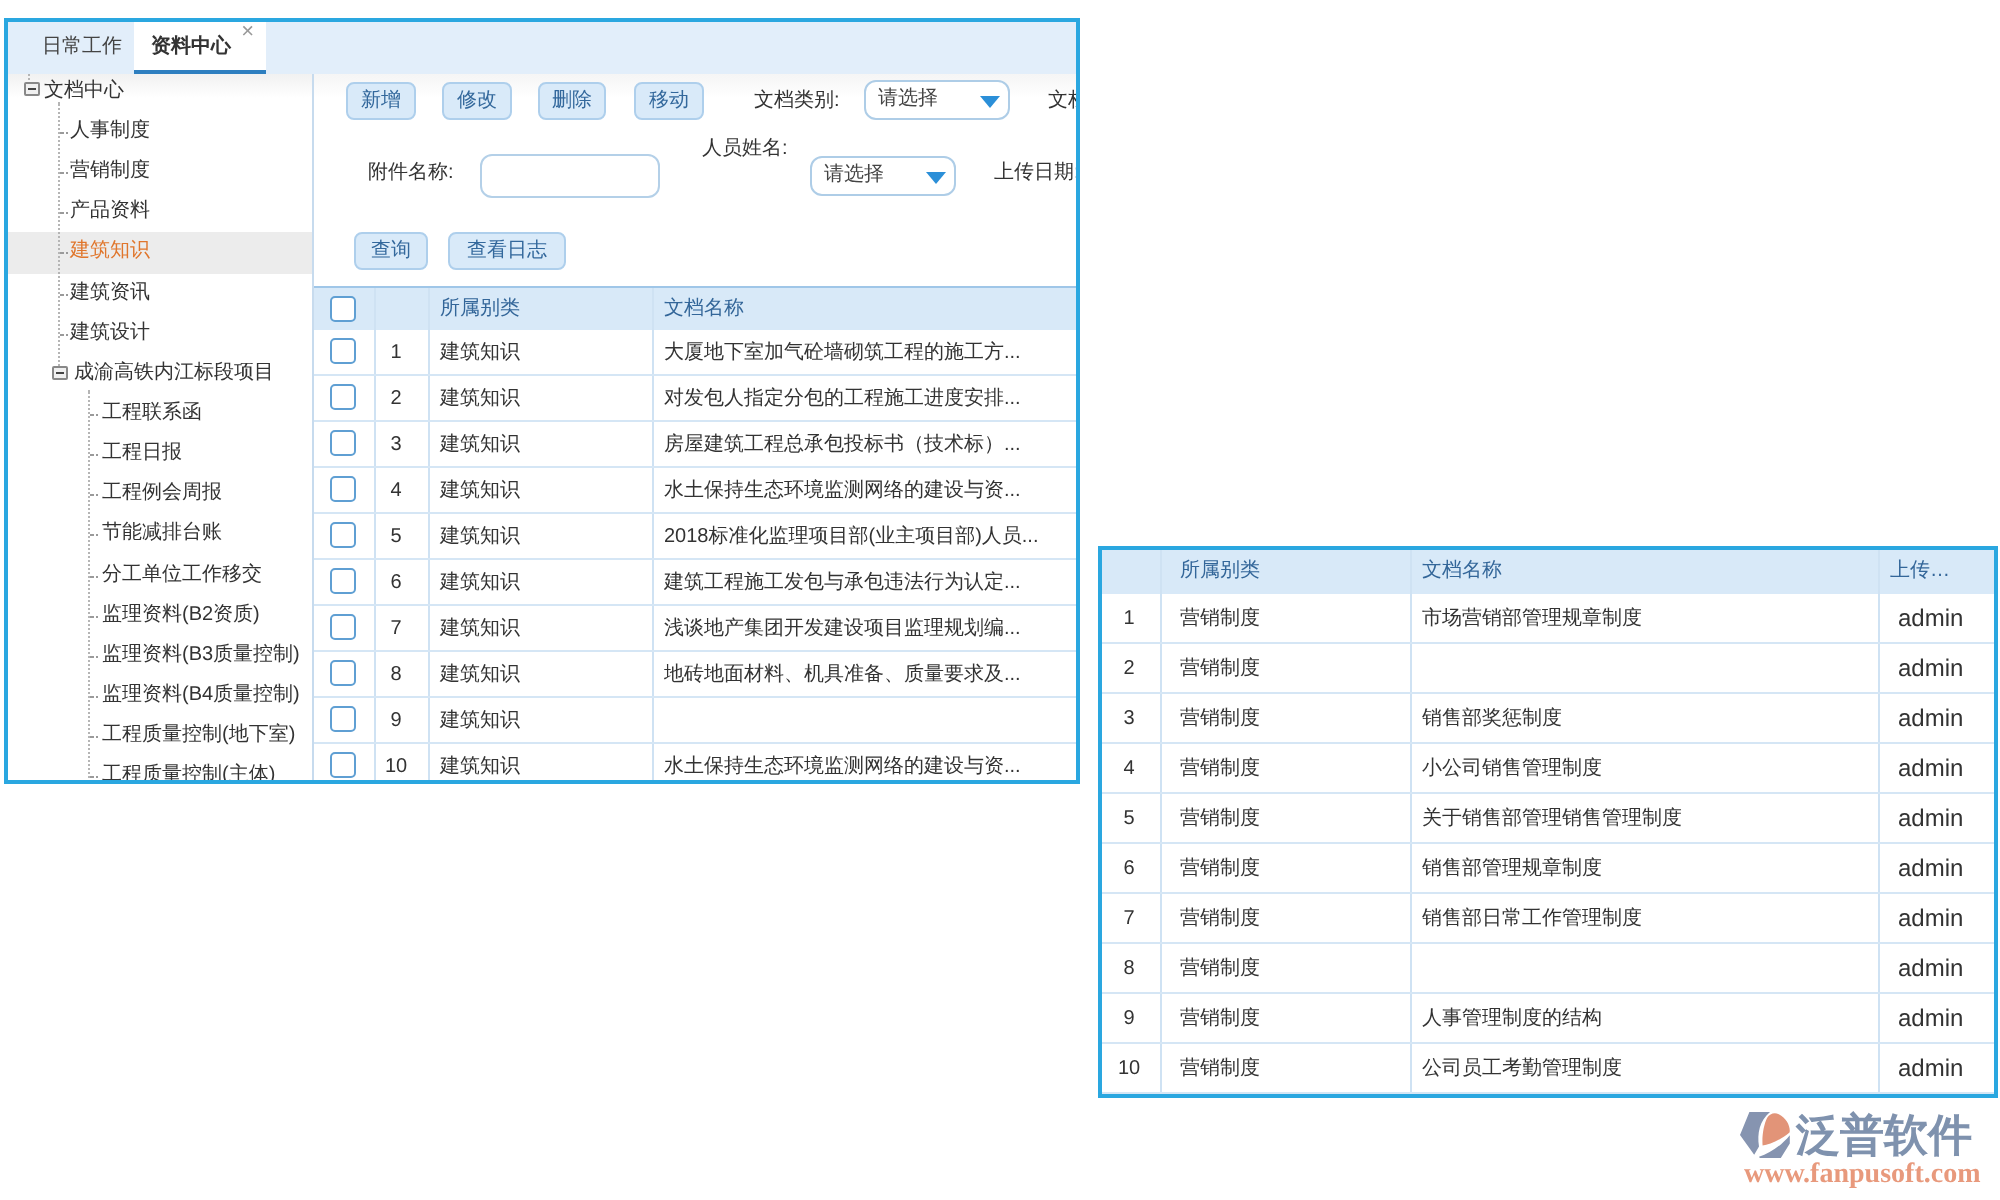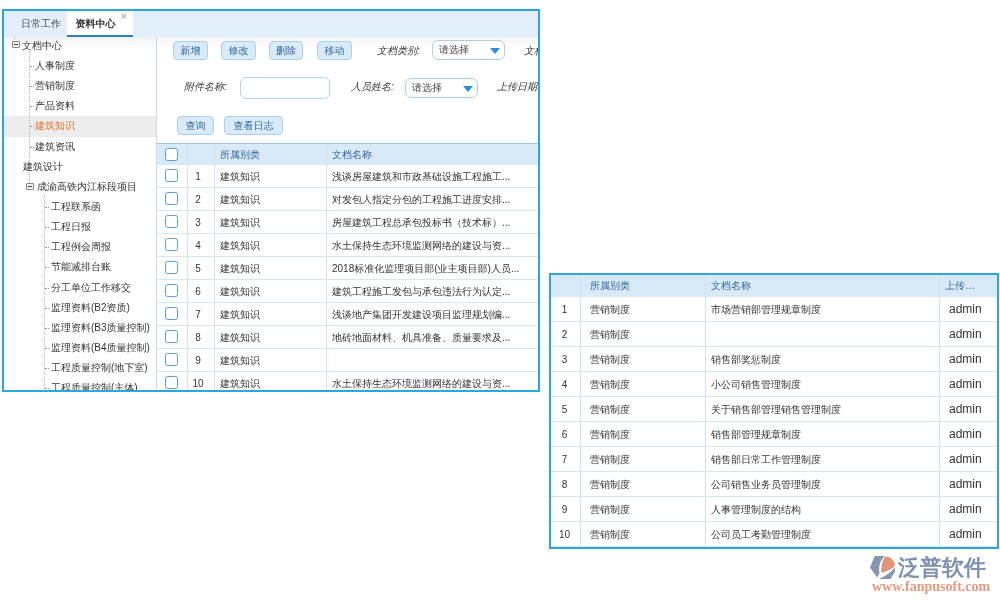--- a/index.html
+++ b/index.html
@@ -23,21 +23,21 @@
 .nico { position:absolute; width:8px; height:7px; border:1px solid #888; background:#f0f0f0;
   border-radius:1px; }
 .nico:before { content:""; position:absolute; left:1px; right:1px; top:2px; height:1px; background:#444; }
 #sel { position:absolute; left:0; width:153px; height:21px; background:#ececec; }
 .ti.selt { color:#e0762c; }
 
 #rc { position:absolute; left:153px; top:26px; right:0; bottom:0; overflow:hidden;
   background:linear-gradient(#f5f5f5, #ffffff 12px); }
 .btn { position:absolute; height:19px; line-height:17px; background:#d9eaf9;
   border:1px solid #aecfec; border-radius:4px; color:#33689c; text-align:center; }
-.lbl { position:absolute; height:20px; line-height:20px; color:#333; white-space:nowrap;font-style:italic; }
+.lbl { position:absolute; height:20px; line-height:20px; color:#333; white-space:nowrap; }
 .sel { position:absolute; height:20px; background:#fff; border:1px solid #aecde7; border-radius:6px;
   line-height:18px; padding-left:6px; color:#444; }
 .sel .tri { position:absolute; right:4px; top:7px; width:0; height:0;
   border-left:5px solid transparent; border-right:5px solid transparent; border-top:6px solid #2b8fd8; }
 .inp { position:absolute; height:22px; background:#fff; border:1px solid #b4d0e8; border-radius:6px; }
 
 #t1 { position:absolute; left:153px; top:132px; right:0; bottom:0; background:#fff; }
 #t1 .hd { position:absolute; left:0; right:0; top:0; height:22px; background:#d8e9f8;
   border-top:1px solid #9fc6e8; color:#336699; line-height:21px; }
 .row { position:absolute; left:0; right:0; height:23px; line-height:23px; background:#fff;
@@ -81,21 +81,21 @@
     <div class="ti" style="left:31px; top:19px;">人事制度</div>
     <div class="hline" style="left:26px; top:49px;"></div>
     <div class="ti" style="left:31px; top:39px;">营销制度</div>
     <div class="hline" style="left:26px; top:69px;"></div>
     <div class="ti" style="left:31px; top:59px;">产品资料</div>
     <div class="hline" style="left:26px; top:89px;"></div>
     <div class="ti selt" style="left:31px; top:79px;">建筑知识</div>
     <div class="hline" style="left:26px; top:110px;"></div>
     <div class="ti" style="left:31px; top:100px;">建筑资讯</div>
     <div class="hline" style="left:26px; top:130px;"></div>
-    <div class="ti" style="left:19px; top:120px;">建筑设计</div>
+    <div class="ti" style="left:31px; top:120px;">建筑设计</div>
     <div class="nico" style="left:22px; top:146px;"></div>
     <div class="ti" style="left:33px; top:140px;">成渝高铁内江标段项目</div>
   <div class="hline" style="left: 41px; top: 170px;"></div>
       <div class="ti" style="left: 47px; top: 160px;">工程联系函</div>
       <div class="hline" style="left: 41px; top: 190.15px;"></div>
       <div class="ti" style="left: 47px; top: 180.15px;">工程日报</div>
       <div class="hline" style="left: 41px; top: 210.3px;"></div>
       <div class="ti" style="left: 47px; top: 200.3px;">工程例会周报</div>
       <div class="hline" style="left: 41px; top: 230.45px;"></div>
       <div class="ti" style="left: 47px; top: 220.45px;">节能减排台账</div>
@@ -115,21 +115,21 @@
   <div id="rc">
     <div class="btn" style="left:16px; top:4px;  width:35px;">新增</div>
     <div class="btn" style="left:64px; top:4px;  width:35px;">修改</div>
     <div class="btn" style="left:112px;top:4px;  width:34px;">删除</div>
     <div class="btn" style="left:160px;top:4px;  width:35px;">移动</div>
     <div class="lbl" style="left:220px;top:4px;">文档类别:</div>
     <div class="sel" style="left:275px;top:3px; width:73px;">请选择<span class="tri"></span></div>
     <div class="lbl" style="left:367px;top:4px;">文档名称:</div>
     <div class="lbl" style="left:27px; top:40px;">附件名称:</div>
     <div class="inp" style="left:83px; top:40px; width:90px;"></div>
-    <div class="lbl" style="left:194px;top:40px;">人员姓名:</div>
+    <div class="lbl" style="left:194px;top:28px;">人员姓名:</div>
     <div class="sel" style="left:248px;top:41px; width:73px;">请选择<span class="tri"></span></div>
     <div class="lbl" style="left:340px;top:40px;">上传日期:</div>
     <div class="btn" style="left:20px; top:79px; width:37px;">查询</div>
     <div class="btn" style="left:67px; top:79px; width:59px;">查看日志</div>
   </div>
   <div id="t1">
     <div class="hd">
       <span class="cb" style="top:4px;"></span>
       <span class="cv" style="left:30px;"></span>
       <span class="cv" style="left:57px;"></span>
@@ -137,21 +137,21 @@
       <span class="cv" style="left:169px;"></span>
       <span class="doc">文档名称</span>
     </div>
   <div class="row" style="top: 22px;">
         <span class="cb"></span>
         <span class="cv" style="left:30px;"></span>
         <span class="cv" style="left:57px;"></span>
         <span class="num">1</span>
         <span class="cls">建筑知识</span>
         <span class="cv" style="left:169px;"></span>
-        <span class="doc">浅谈房屋建筑和市政基础设施工程施工...</span>
+        <span class="doc">大厦地下室加气砼墙砌筑工程的施工方...</span>
       </div>
       <div class="row" style="top: 45px;">
         <span class="cb"></span>
         <span class="cv" style="left:30px;"></span>
         <span class="cv" style="left:57px;"></span>
         <span class="num">2</span>
         <span class="cls">建筑知识</span>
         <span class="cv" style="left:169px;"></span>
         <span class="doc">对发包人指定分包的工程施工进度安排...</span>
       </div>
@@ -298,21 +298,20 @@
       <span class="v2" style="left:154px;"></span>
       <span class="c2c">销售部日常工作管理制度</span>
       <span class="v2" style="left:388px;"></span>
       <span class="c2d">admin</span>
     </div>
     <div class="r2" style="top: 197px;">
       <span class="v2" style="left:29px;"></span>
       <span class="c2a">8</span>
       <span class="c2b">营销制度</span>
       <span class="v2" style="left:154px;"></span>
-      <span class="c2c">公司销售业务员管理制度</span>
       <span class="v2" style="left:388px;"></span>
       <span class="c2d">admin</span>
     </div>
     <div class="r2" style="top: 222px;">
       <span class="v2" style="left:29px;"></span>
       <span class="c2a">9</span>
       <span class="c2b">营销制度</span>
       <span class="v2" style="left:154px;"></span>
       <span class="c2c">人事管理制度的结构</span>
       <span class="v2" style="left:388px;"></span>

